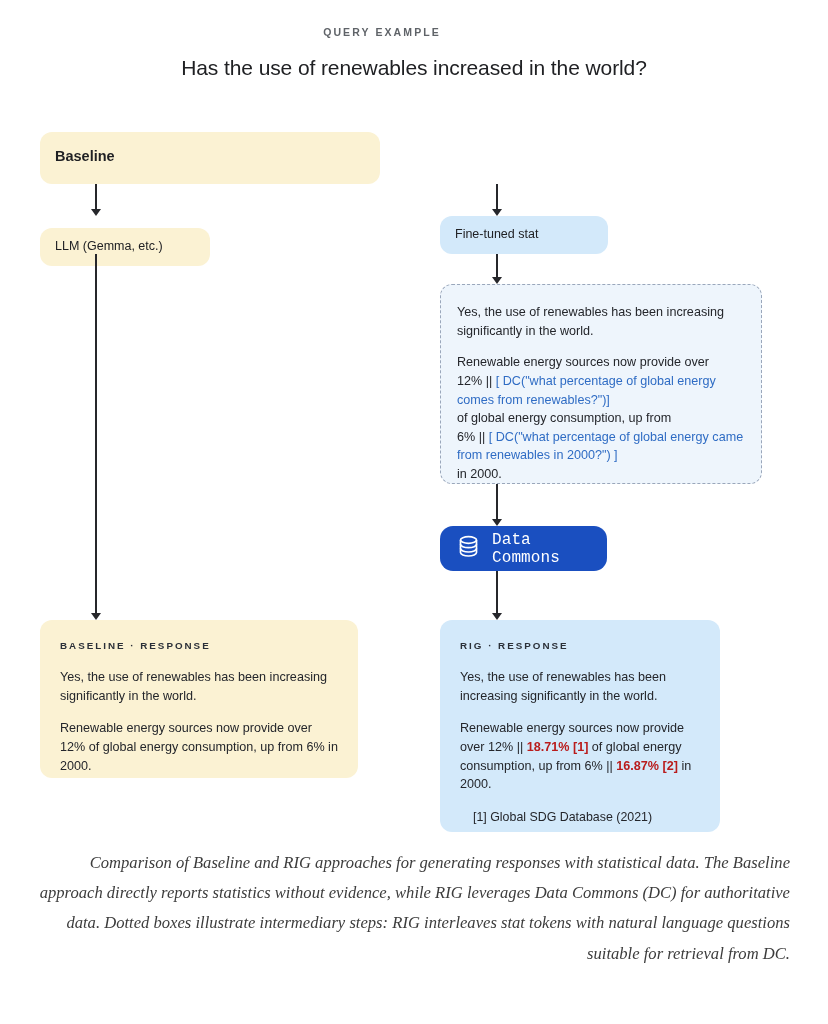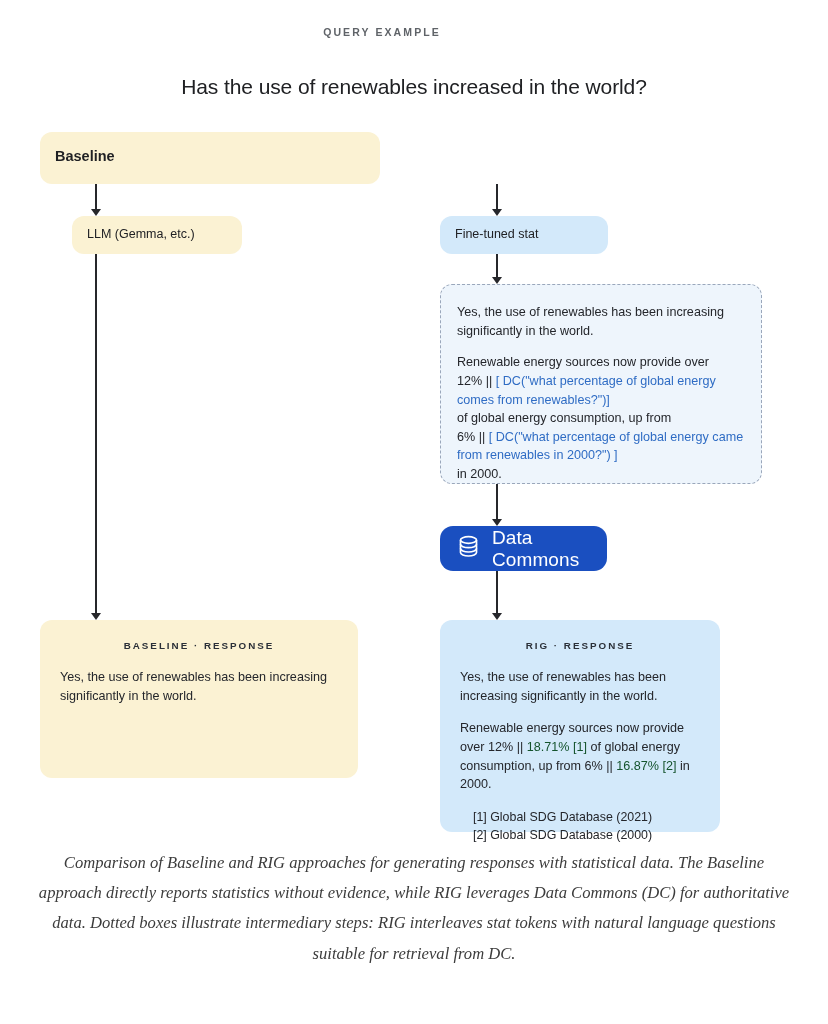--- a/index.html
+++ b/index.html
@@ -20,21 +20,20 @@
     font-size:10.5px; font-weight:700;
     letter-spacing:2.1px;
     color:#5f6368;
   }
   .query-title{
     position:absolute; top:56px; left:0; width:828px;
     text-align:center;
     font-size:21px; font-weight:400;
     color:#202124;
     letter-spacing:-0.1px;
-    margin-top:19px;
   }
 
   
   .box{
     position:absolute;
     box-sizing:border-box;
     border-radius:12px;
   }
   .cream{ background:#fbf2d3; }
   .blue{  background:#d3e9fa; }
@@ -83,48 +82,48 @@
   .dc-pill{
     position:absolute;
     box-sizing:border-box;
     background:#1a4fc0;
     border-radius:13px;
     display:flex; align-items:center;
     padding:0 18px;
     gap:13px;
   }
   .dc-pill .dc-text{
-    color:#ffffff; font-size:19px; font-weight:400; letter-spacing:.1px;
+    color:#ffffff; font-size:16px; font-weight:400; letter-spacing:.1px;font-family:Liberation Mono, monospace;
   }
   .dc-icon{ display:block; }
 
   
   .resp{
     position:absolute;
     box-sizing:border-box;
     border-radius:12px;
     padding:20px 20px 22px 20px;
   }
   .resp-kicker{
     font-size:9.8px; font-weight:700; letter-spacing:2.0px;
-    color:#2b3038; margin-bottom:17px;text-align:center;
+    color:#2b3038; margin-bottom:17px;
   }
   .resp p{
     margin:0;
     font-size:12.6px; line-height:1.5; color:#24262b;
   }
   .resp .gap{height:13px;}
-  .stat{ color:#14532d; font-weight:400; }
+  .stat{ color:#b91c1c; font-weight:700; }
   .refs{ margin-top:15px; }
   .refs div{ font-size:12.4px; line-height:1.45; color:#24262b;padding-left:13px; }
 
   
   .caption{
     position:absolute; left:38px; top:848px; width:752px;
-    text-align:center;
+    text-align:right;
     font-family:"Liberation Serif", serif;
     font-style:italic;
     font-size:16.6px;
     line-height:1.82;
     color:#3c3c3c;
   }
 </style>
 </head>
 <body>
 
@@ -135,33 +134,34 @@
 
   <div class="box cream" style="left:40px; top:132px; width:340px; height:52px;">
     <div class="hdr-label" style="position:absolute;left:15px;top:15px;">Baseline</div>
   </div>
 
   <div class="arrow" style="left:95px; top:184px; width:2px; height:32px;">
     <div class="shaft" style="height:25px;"></div>
     <div class="head"></div>
   </div>
 
-  <div class="box cream" style="left:40px; top:216px; width:170px; height:38px;margin-left:32px;">
+  <div class="box cream" style="left:40px; top:228px; width:170px; height:38px;">
     <div class="node-label" style="position:absolute;left:15px;top:11px;">LLM (Gemma, etc.)</div>
   </div>
 
   <div class="arrow" style="left:95px; top:254px; width:2px; height:366px;">
     <div class="shaft" style="height:359px;"></div>
     <div class="head"></div>
   </div>
 
   <div class="resp cream" style="left:40px; top:620px; width:318px; height:158px;">
     <div class="resp-kicker">BASELINE · RESPONSE</div>
     <p>Yes, the use of renewables has been increasing significantly in the world.</p>
     <div class="gap"></div>
+    <p>Renewable energy sources now provide over 12% of global energy consumption, up from 6%  in 2000.</p>
   </div>
 
 
   <div class="arrow" style="left:496px; top:184px; width:2px; height:32px;">
     <div class="shaft" style="height:25px;"></div>
     <div class="head"></div>
   </div>
 
   <div class="box blue" style="left:440px; top:216px; width:168px; height:38px;">
     <div class="node-label" style="position:absolute;left:15px;top:11px;">Fine-tuned stat</div>
@@ -208,19 +208,18 @@
 
   <div class="resp blue" style="left:440px; top:620px; width:280px; height:212px;">
     <div class="resp-kicker">RIG · RESPONSE</div>
     <p>Yes, the use of renewables has been increasing significantly in the world.</p>
     <div class="gap"></div>
     <p>
       <span>Renewable energy sources now provide over 12% || </span><span class="stat">18.71% [1]</span><span> of global energy consumption, up from 6% || </span><span class="stat">16.87% [2]</span><span> in 2000.</span>
     </p>
     <div class="refs">
       <div>[1]  Global SDG Database (2021)</div>
-      <div>[2] Global SDG Database (2000)</div>
     </div>
   </div>
 
   <div class="caption">Comparison of Baseline and RIG approaches for generating responses with statistical data. The Baseline approach directly reports statistics without evidence, while RIG leverages Data Commons (DC) for authoritative data. Dotted boxes illustrate intermediary steps: RIG interleaves stat tokens with natural language questions suitable for retrieval from DC.</div>
 
 </div>
 
 </body></html>

